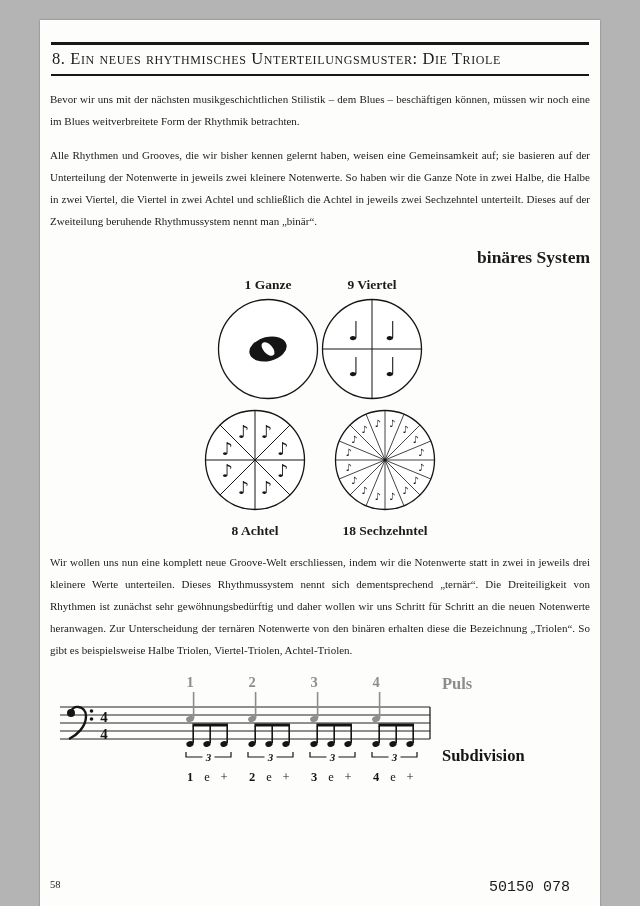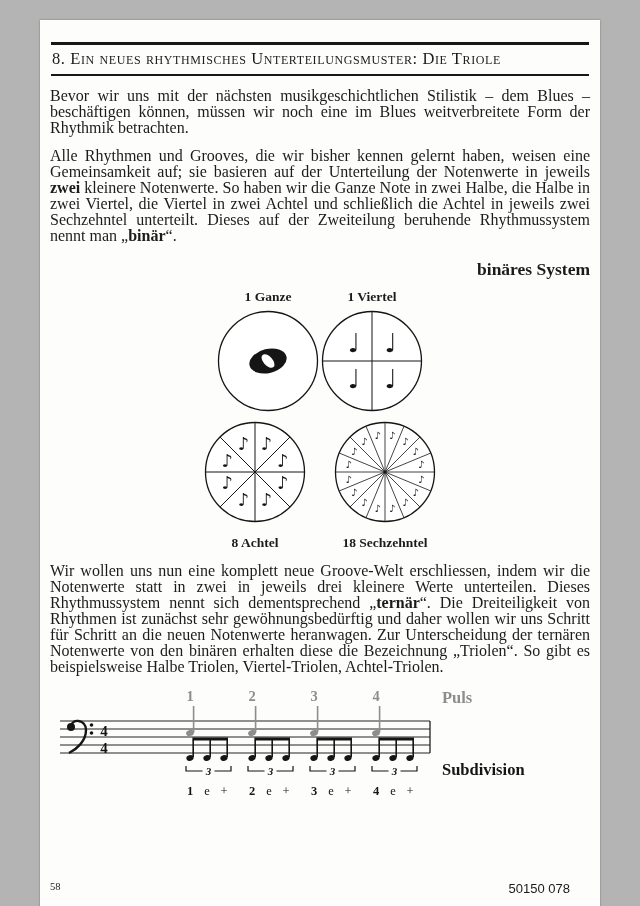--- a/index.html
+++ b/index.html
@@ -1,32 +1,32 @@
 <!DOCTYPE html>
 <html><head>
 <meta charset="utf-8">
 <style>
   html, body { margin: 0; padding: 0; background: #b4b4b4; font-family: "Liberation Serif", serif; }
   .viewport { width: 640px; height: 906px; background: #b4b4b4; overflow: hidden; }
   .page { width: 560px; height: 890px; margin: 20px auto 0; background: #fdfdfb; position: relative; color: #1b1b1b; overflow: hidden; box-shadow: 0 0 2px rgba(0,0,0,.35); }
   .content { padding: 0 10px; }
   .heading-block { margin: 22px 1px 0; border-top: 3px solid #171717; border-bottom: 2px solid #171717; padding: 4px 1px 5px; }
   .heading { margin: 0; font-size: 16.5px; font-weight: 500; font-variant: small-caps; letter-spacing: 0.6px; white-space: nowrap; }
-  .para { margin: 12px 0 0; font-size: 16px; line-height: 16px; text-align: justify; }
-  .b { font-weight: bold; }
+  .para { margin: 12px 0 0; font-size: 11px; line-height: 22px; text-align: justify; }
+  .b { font-weight: normal; }
   .diagram-title { margin: 15px 0 9px; text-align: right; font-size: 17.5px; font-weight: bold; }
   .circles-row { display: flex; justify-content: center; align-items: flex-start; }
   .row1 { gap: 0; align-items: flex-end; }
   .row2 { gap: 26px; margin-top: 3px; }
   .circle-block { display: flex; flex-direction: column; align-items: center; }
   .circle-label { font-weight: bold; font-size: 13.5px; margin-bottom: 4px; }
   .row2 .circle-label { margin-top: 7px; margin-bottom: 0; }
   .staff-wrap { margin-top: 12px; }
   .footer { position: absolute; left: 10px; right: 30px; bottom: 14px; display: flex; justify-content: space-between; font-size: 10.5px; }
-  .footer .catalog { font-family: Liberation Sans, sans-serif; font-size: 13px; }
+  .footer .catalog { font-family: Liberation Mono, monospace; font-size: 15px; }
 </style>
 </head>
 <body>
 
 <div class="viewport">
   <div class="page">
     <div class="content">
 
       <div class="heading-block">
         <h1 class="heading">8. Ein neues rhythmisches Unterteilungsmuster: Die Triole</h1>
@@ -42,21 +42,21 @@
           <div class="circle-label">1 Ganze</div>
           <div class="circle-holder"><svg width="104" height="104" viewBox="0 0 104 104">
                 <circle cx="52" cy="52" r="49.5" fill="#fff" stroke="#151515" stroke-width="1.3"></circle>
                 <g transform="translate(52,52)">
                   <ellipse rx="19" ry="12" transform="rotate(-14)" fill="#151515"></ellipse>
                   <ellipse rx="4.6" ry="8.2" transform="rotate(-42)" fill="#fff"></ellipse>
                 </g>
               </svg></div>
         </div>
         <div class="circle-block">
-          <div class="circle-label">1 Viertel</div>
+          <div class="circle-label">9 Viertel</div>
           <div class="circle-holder"><svg width="104" height="104" viewBox="0 0 104 104">
                 <circle cx="52" cy="52" r="49.5" fill="#fff" stroke="#151515" stroke-width="1.3"></circle>
                 <line x1="52" y1="101.5" x2="52" y2="2.5" stroke="#151515" stroke-width="1"></line>
                 <line x1="2.5" y1="52" x2="101.5" y2="52" stroke="#151515" stroke-width="1"></line>
                 <text x="70.38477631085024" y="42.61522368914976" font-size="26" font-family="DejaVu Sans, sans-serif" fill="#151515" text-anchor="middle" font-weight="normal" font-style="normal">♩</text>
                 <text x="70.38477631085024" y="79.38477631085024" font-size="26" font-family="DejaVu Sans, sans-serif" fill="#151515" text-anchor="middle" font-weight="normal" font-style="normal">♩</text>
                 <text x="33.615223689149765" y="79.38477631085024" font-size="26" font-family="DejaVu Sans, sans-serif" fill="#151515" text-anchor="middle" font-weight="normal" font-style="normal">♩</text>
                 <text x="33.61522368914976" y="42.61522368914977" font-size="26" font-family="DejaVu Sans, sans-serif" fill="#151515" text-anchor="middle" font-weight="normal" font-style="normal">♩</text>
               </svg></div>
         </div>

